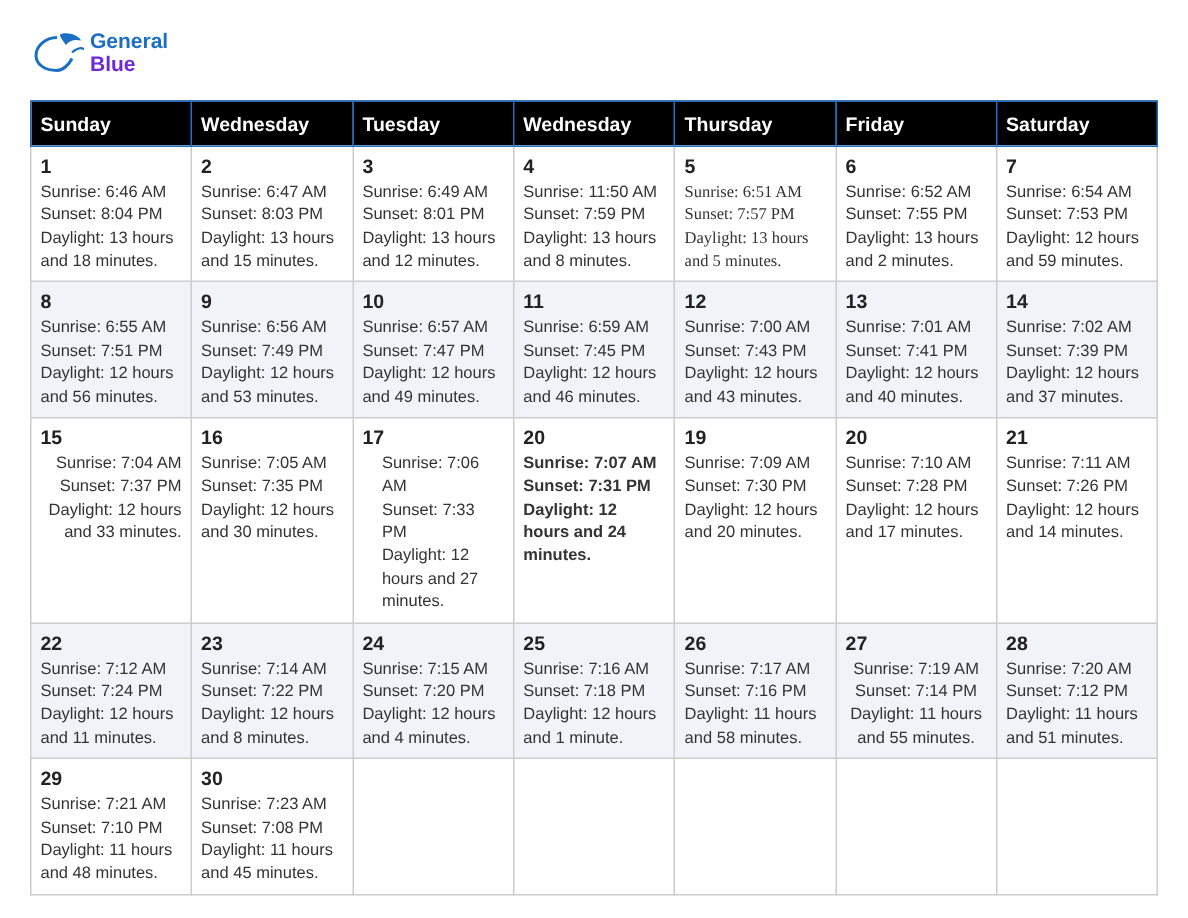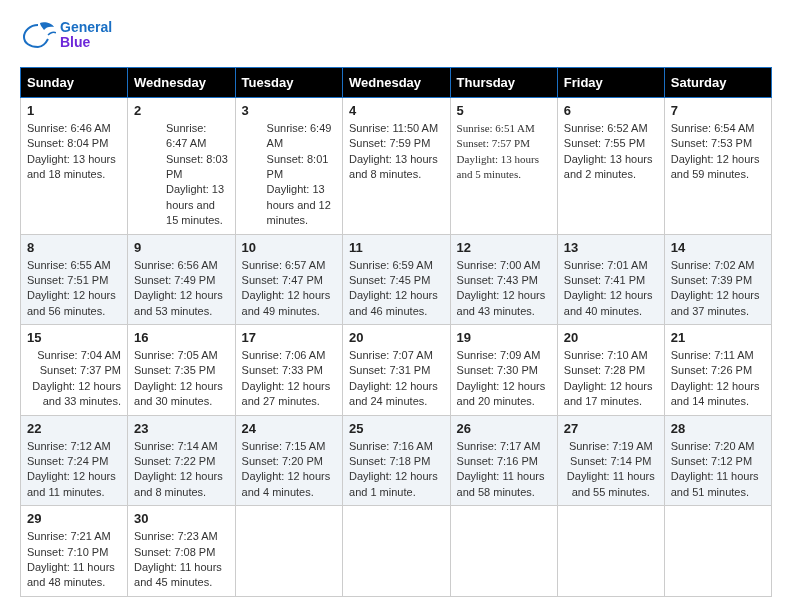--- a/index.html
+++ b/index.html
@@ -121,27 +121,27 @@
   <tbody id="calendar-body">
   <tr>
         <td>
           <div class="day-number">1</div>
           <div class="day-info" style="white-space: pre-line;">Sunrise: 6:46 AM
 Sunset: 8:04 PM
 Daylight: 13 hours and 18 minutes.</div>
         </td>
         <td>
           <div class="day-number">2</div>
-          <div class="day-info" style="white-space: pre-line; margin-left: 32px;">Sunrise: 6:47 AM
+          <div class="day-info" style="white-space: pre-line;">Sunrise: 6:47 AM
 Sunset: 8:03 PM
 Daylight: 13 hours and 15 minutes.</div>
         </td>
         <td>
           <div class="day-number">3</div>
-          <div class="day-info" style="white-space: pre-line; margin-left: 25px;">Sunrise: 6:49 AM
+          <div class="day-info" style="white-space: pre-line;">Sunrise: 6:49 AM
 Sunset: 8:01 PM
 Daylight: 13 hours and 12 minutes.</div>
         </td>
         <td>
           <div class="day-number">4</div>
           <div class="day-info" style="white-space: pre-line;">Sunrise: 11:50 AM
 Sunset: 7:59 PM
 Daylight: 13 hours and 8 minutes.</div>
         </td>
         <td>
@@ -215,27 +215,27 @@
 Daylight: 12 hours and 33 minutes.</div>
         </td>
         <td>
           <div class="day-number">16</div>
           <div class="day-info" style="white-space: pre-line;">Sunrise: 7:05 AM
 Sunset: 7:35 PM
 Daylight: 12 hours and 30 minutes.</div>
         </td>
         <td>
           <div class="day-number">17</div>
-          <div class="day-info" style="white-space: pre-line;">Sunrise: 7:06 AM
+          <div class="day-info" style="white-space: pre-line; margin-left: 13px;">Sunrise: 7:06 AM
 Sunset: 7:33 PM
 Daylight: 12 hours and 27 minutes.</div>
         </td>
         <td>
           <div class="day-number">20</div>
-          <div class="day-info" style="white-space: pre-line;">Sunrise: 7:07 AM
+          <div class="day-info" style="white-space: pre-line; font-weight: bold;">Sunrise: 7:07 AM
 Sunset: 7:31 PM
 Daylight: 12 hours and 24 minutes.</div>
         </td>
         <td>
           <div class="day-number">19</div>
           <div class="day-info" style="white-space: pre-line;">Sunrise: 7:09 AM
 Sunset: 7:30 PM
 Daylight: 12 hours and 20 minutes.</div>
         </td>
         <td>

